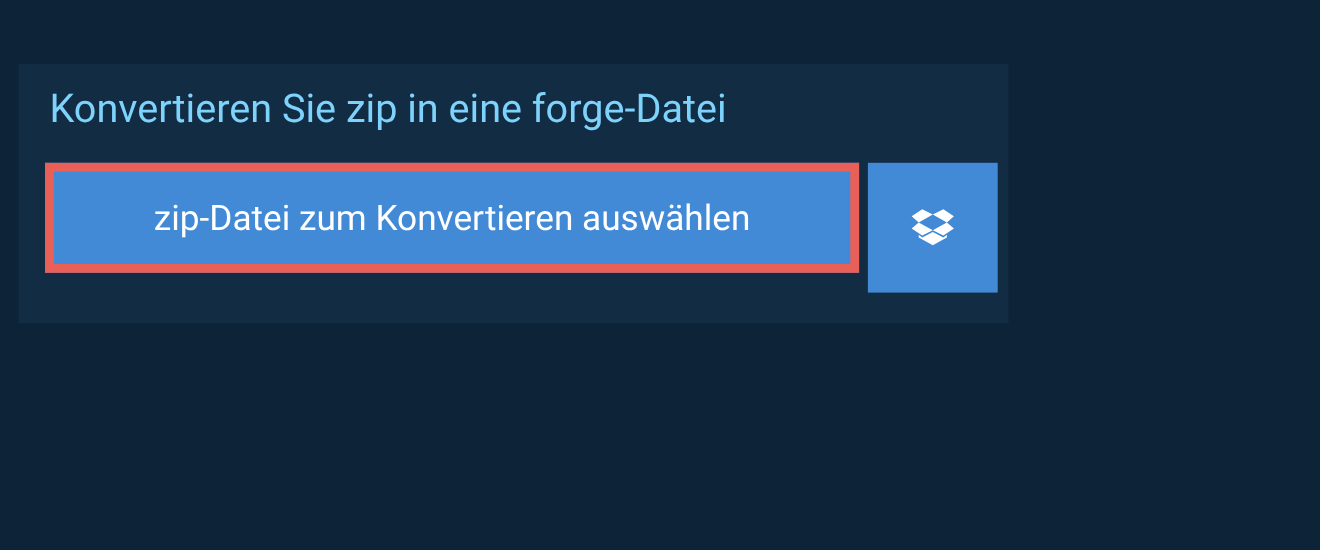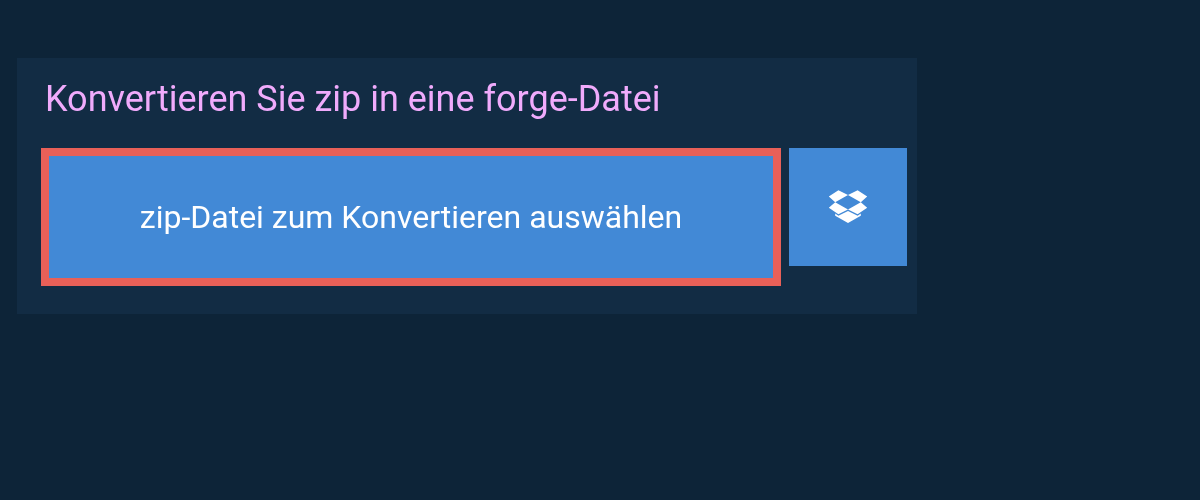--- a/index.html
+++ b/index.html
@@ -14,21 +14,21 @@
       font-family: -apple-system, BlinkMacSystemFont, "Segoe UI", Roboto, Helvetica, Arial, sans-serif;
       overflow: hidden;
     }
     .panel {
       background-color: #122c44;
       margin: 58px 0 0 17px;
       width: 900px;
       padding-bottom: 28px;
     }
     .title {
-      color: #f0abfc;
+      color: #7dd3fc;
       font-size: 36px;
       font-weight: 400;
       padding: 20px 28px 28px 28px;
     }
     .button-row {
       display: flex;
       padding-left: 24px;
       gap: 8px;
     }
     .select-button {
@@ -36,21 +36,21 @@
       border: 8px solid #e86058;
       color: #ffffff;
       font-size: 32px;
       font-weight: 400;
       padding: 24px 48px;
       cursor: pointer;
       display: flex;
       align-items: center;
       justify-content: center;
       width: 740px;
-      height: 138px;
+      height: 100px;
     }
     .dropbox-button {
       background-color: #4289d6;
       width: 118px;
       height: 118px;
       cursor: pointer;
       display: flex;
       align-items: center;
       justify-content: center;
     }

